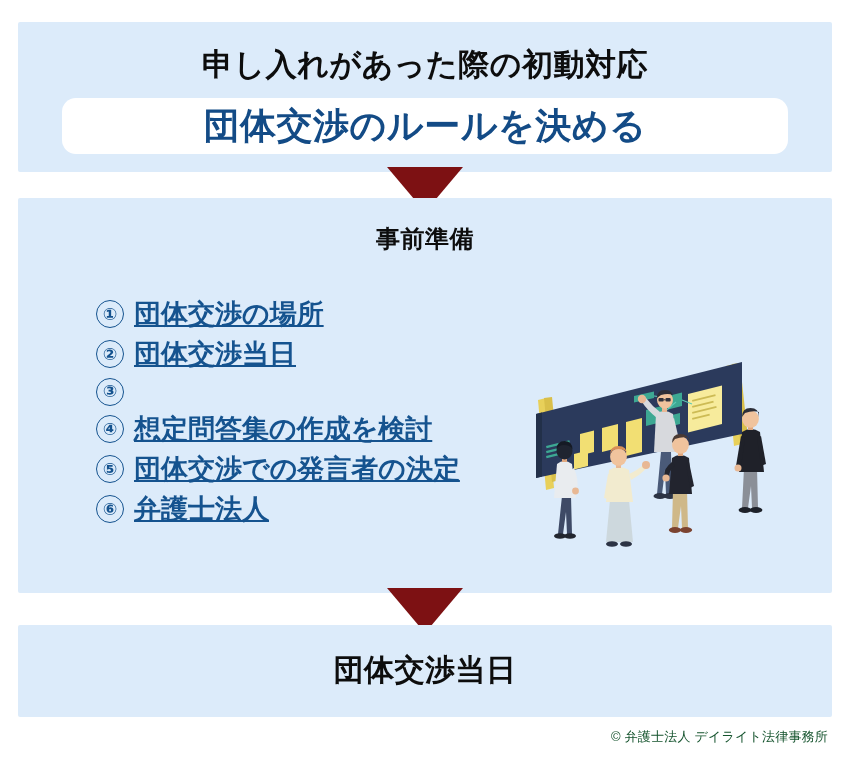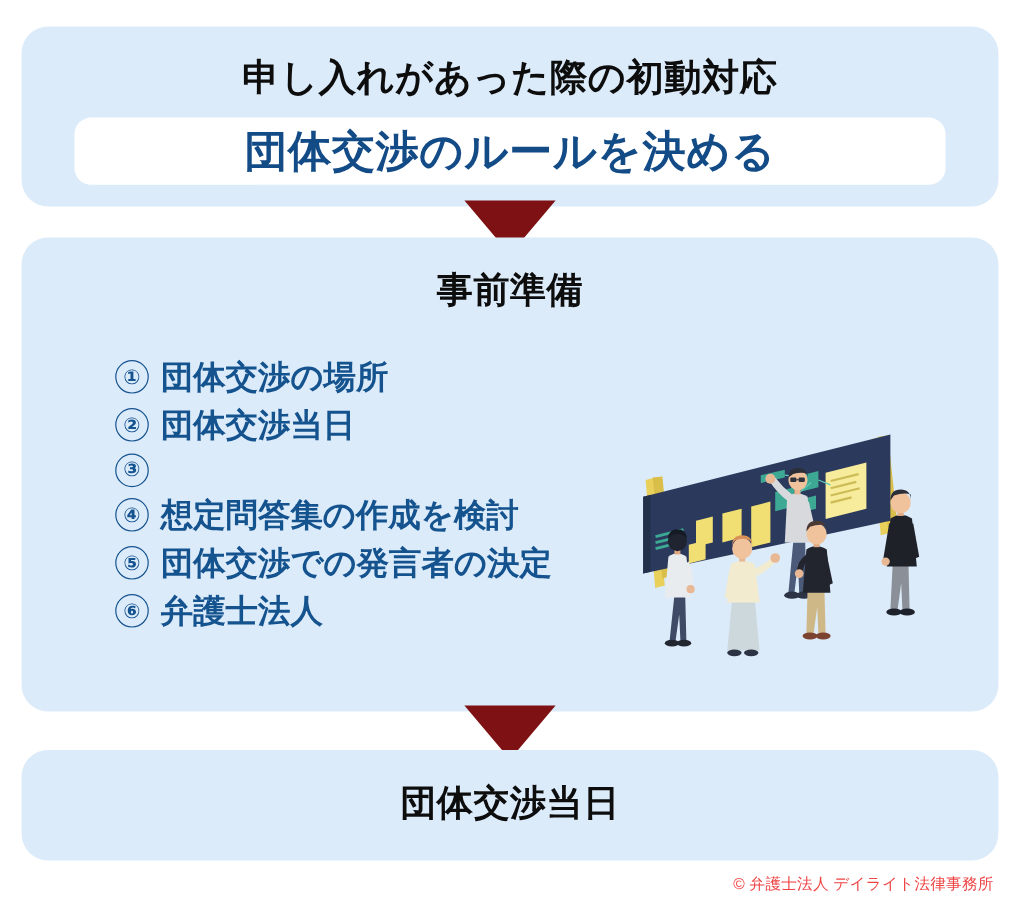--- a/index.html
+++ b/index.html
@@ -22,21 +22,21 @@
     box-sizing: border-box;
     padding: 0;
   }
 
   
   .panel {
     position: absolute;
     left: 18px;
     width: 814px;
     background: #dcebfa;
-    border-radius: 22px;
+    border-radius: 2px;
     box-sizing: border-box;
   }
 
   #panel-initial {
     top: 22px;
     height: 150px;
     padding-top: 8px;
   }
 
   #panel-prep {
@@ -60,21 +60,21 @@
     margin: 0;
     padding: 0;
   }
 
   #panel-initial .panel-title {
     padding-top: 16px;
   }
 
   #panel-prep .panel-title {
     padding-top: 26px;
-    font-size: 30px;
+    font-size: 24px;
   }
 
   #panel-day .panel-title {
     padding-top: 26px;
     font-size: 30px;
   }
 
   
   .inner-pill {
     position: absolute;
@@ -144,38 +144,39 @@
     border-radius: 50%;
     font-size: 17px;
     font-weight: bold;
     margin-right: 10px;
     box-sizing: border-box;
     line-height: 1;
   }
 
   .prep-label {
     display: inline-block;
+    text-decoration: underline;
   }
 
   
   .illustration {
     position: absolute;
     right: 34px;
     top: 150px;
     width: 268px;
     height: 200px;
   }
 
   
   .footer-credit {
     position: absolute;
     right: 22px;
     bottom: 12px;
     font-size: 13px;
-    color: #ef4444;
+    color: #14532d;
     letter-spacing: 0.2px;
     white-space: nowrap;
   }
 </style>
 </head>
 <body>
 
 <div class="canvas">
 
   <div class="panel" id="panel-initial">

